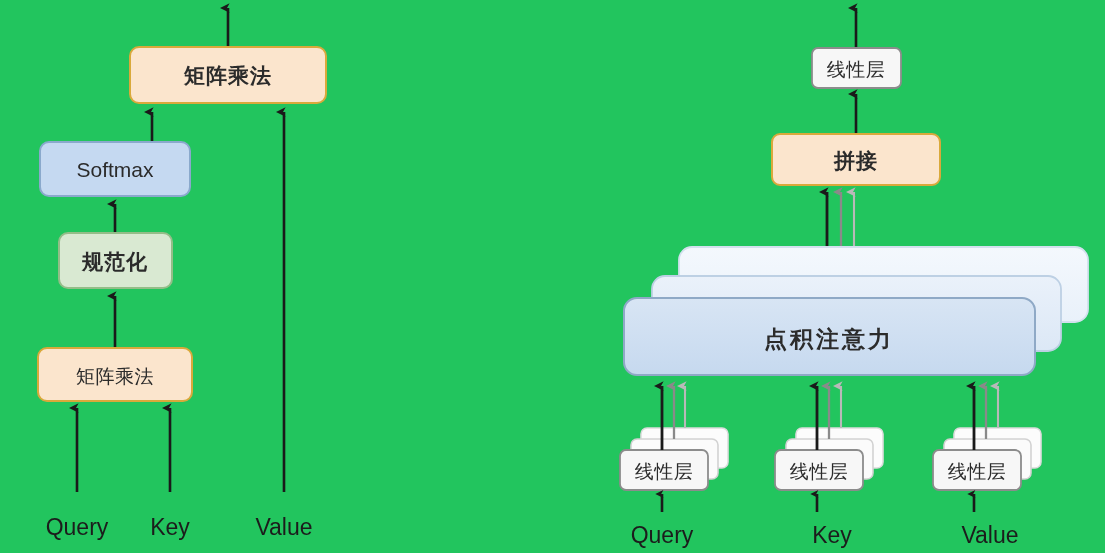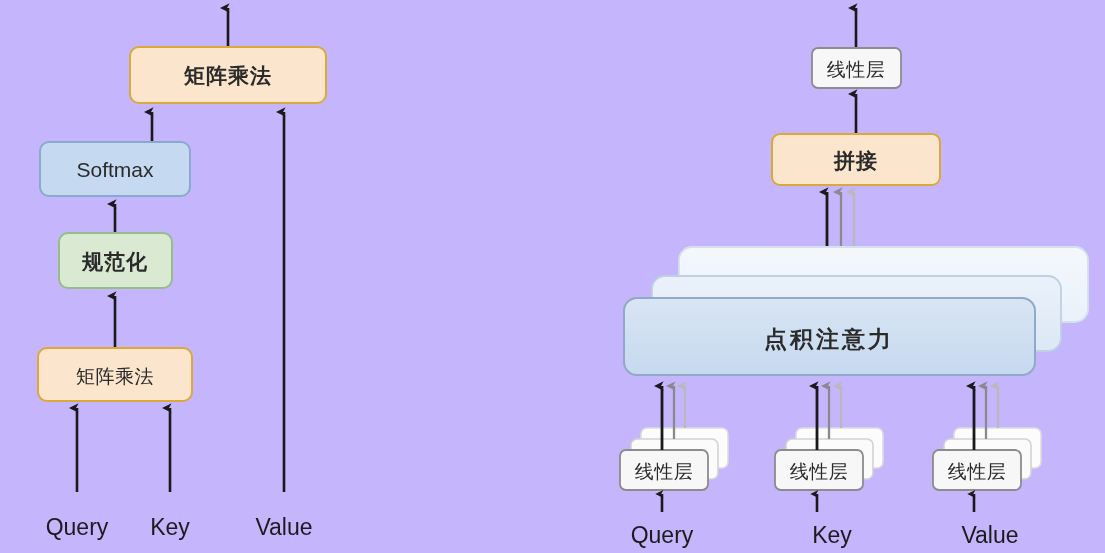--- a/index.html
+++ b/index.html
@@ -1,18 +1,18 @@
 <!DOCTYPE html>
 <html><head>
 <meta charset="utf-8">
 <style>
   html,body{margin:0;padding:0;background:#ffffff;}
   body{width:1105px;height:553px;overflow:hidden;
        font-family:"Liberation Sans","DejaVu Sans",sans-serif;}
-  #stage{position:relative;width:1105px;height:553px;background:#c4b5fd;text-align:center;}
+  #stage{position:relative;width:1105px;height:553px;background:#22c55e;text-align:center;}
   svg{display:block;}
   text{ font-family:"Liberation Sans","DejaVu Sans",sans-serif; fill:#2b2b2b; }
   .boxlabel-cn{ font-size:21px; font-weight:700; letter-spacing:1px; }
   .boxlabel-cn-sm{ font-size:19px; font-weight:400; letter-spacing:.5px; }
   .boxlabel-en{ font-size:21px; font-weight:400; }
   .axis-label{ font-size:23px; font-weight:400; fill:#1c1c1c; }
   .attn-label{ font-size:23px; font-weight:700; letter-spacing:3px; }
 </style>
 </head>
 <body>

